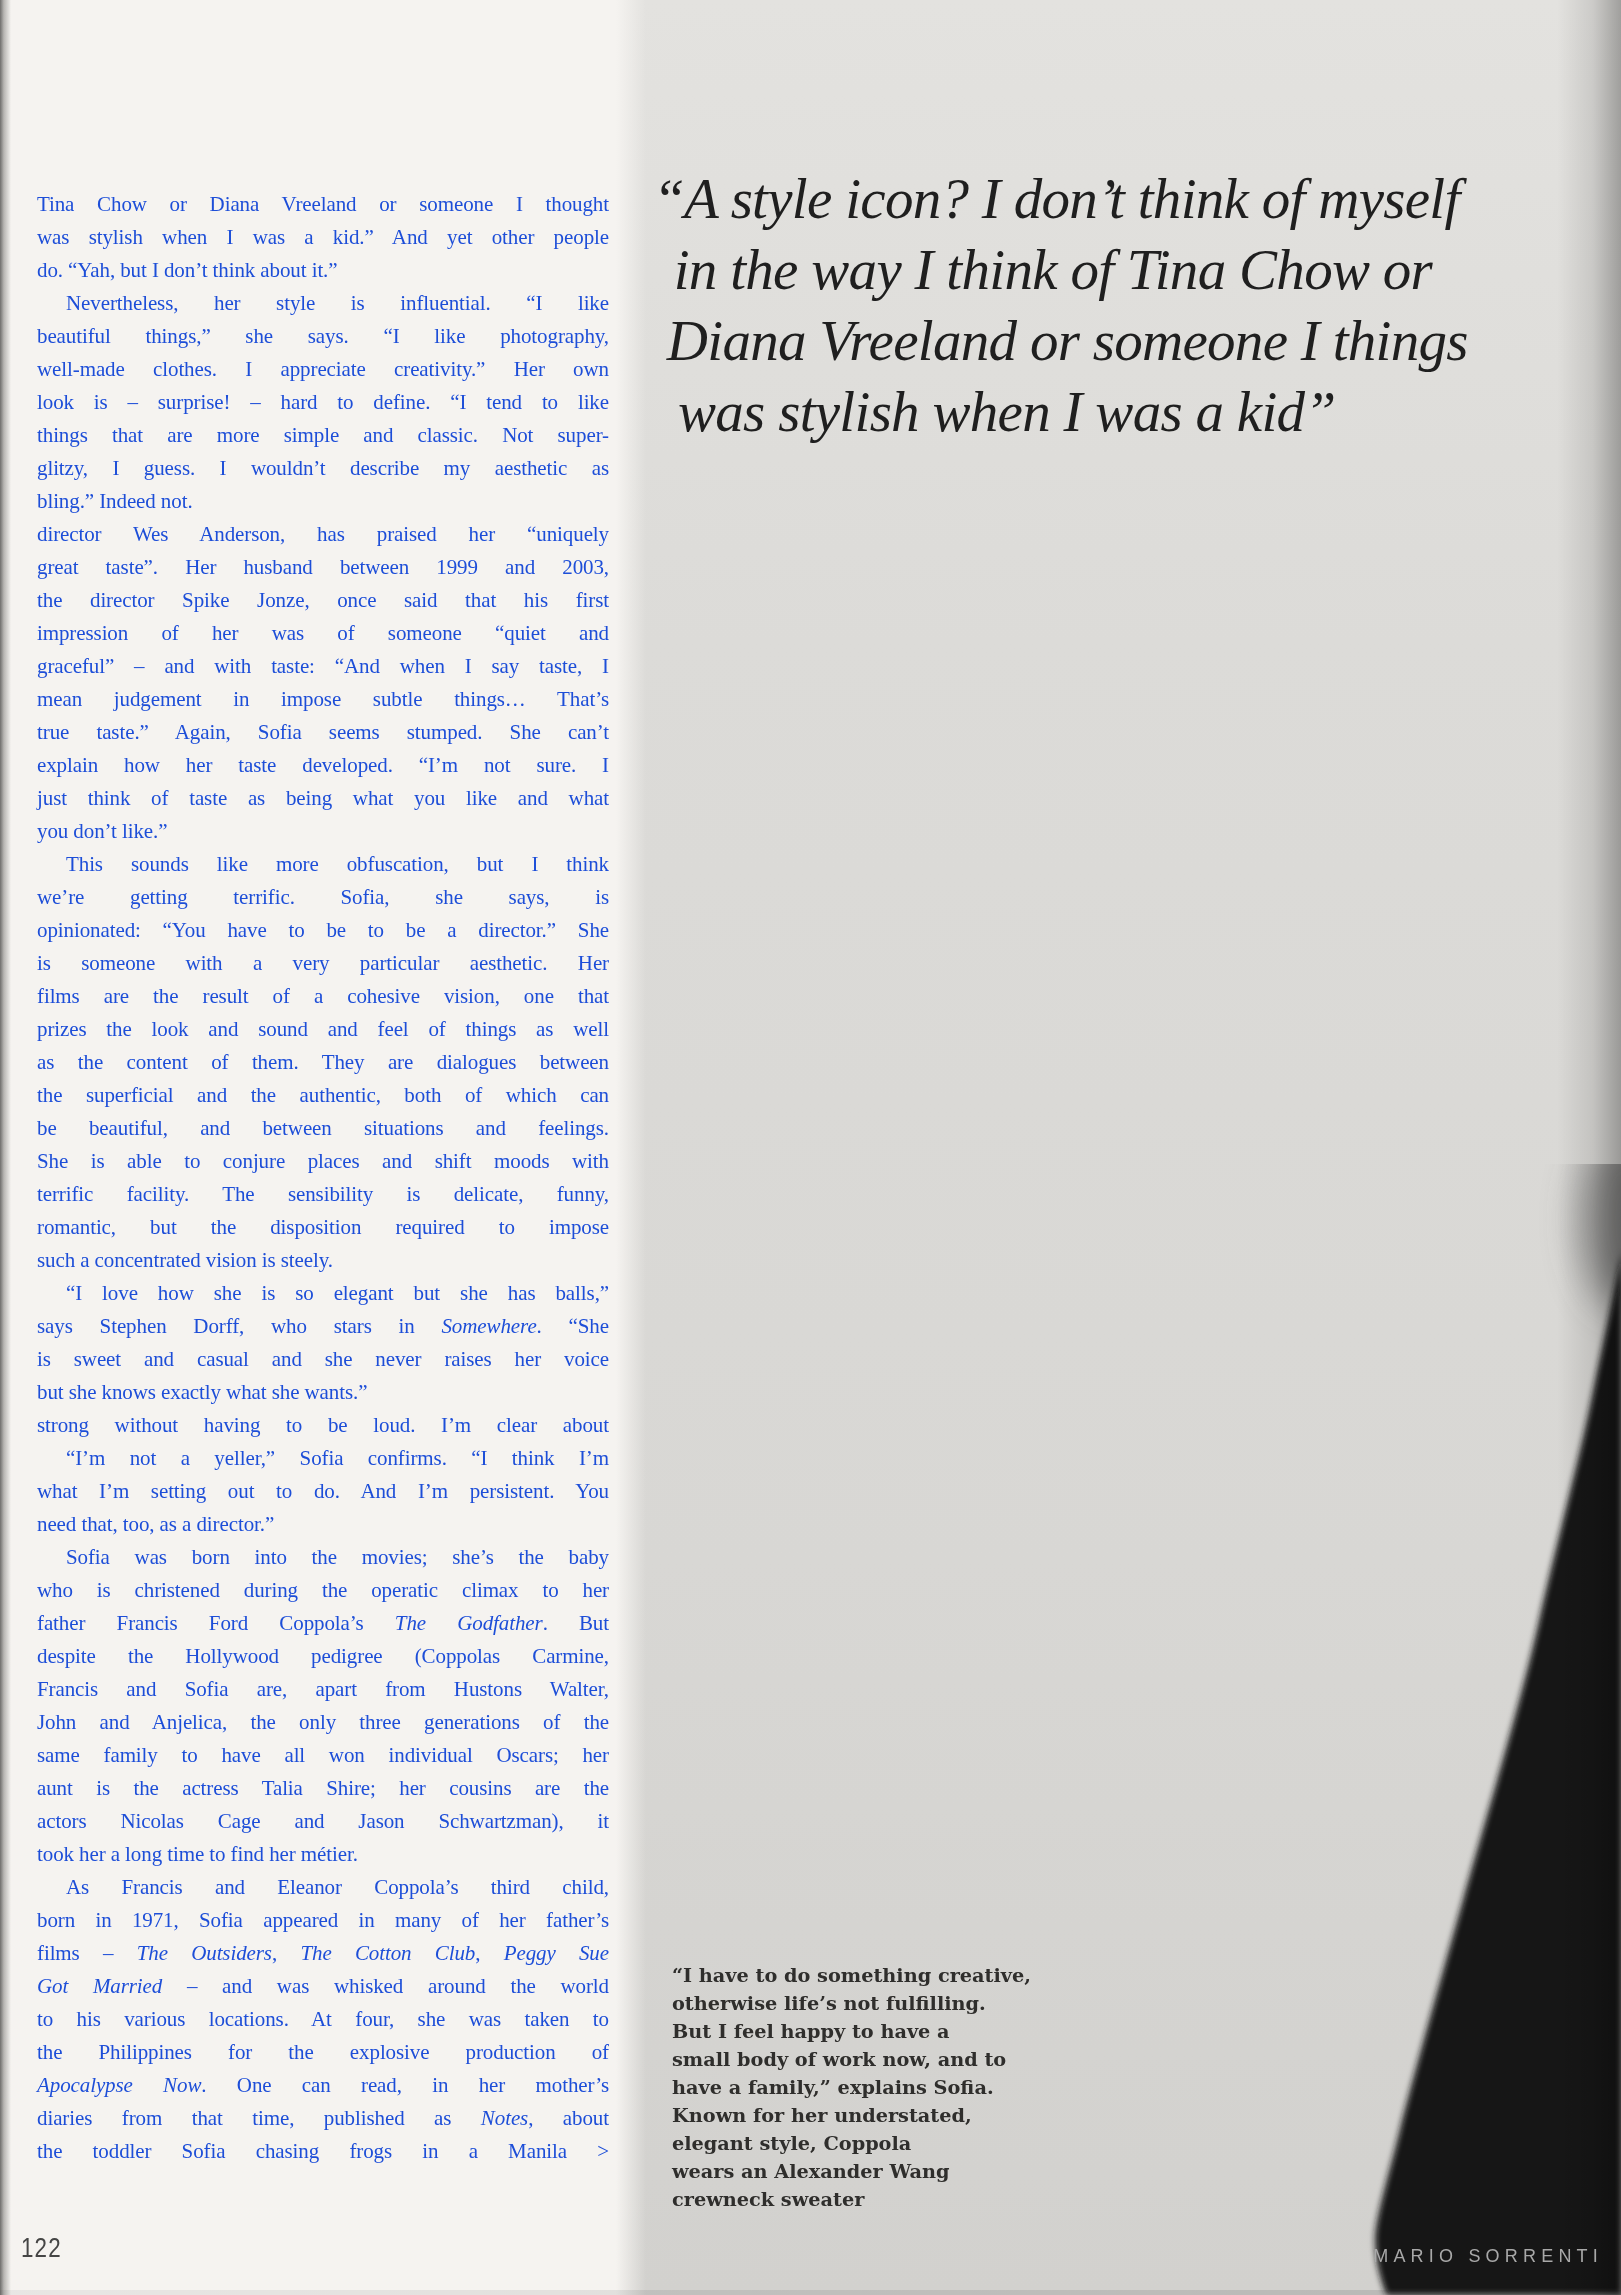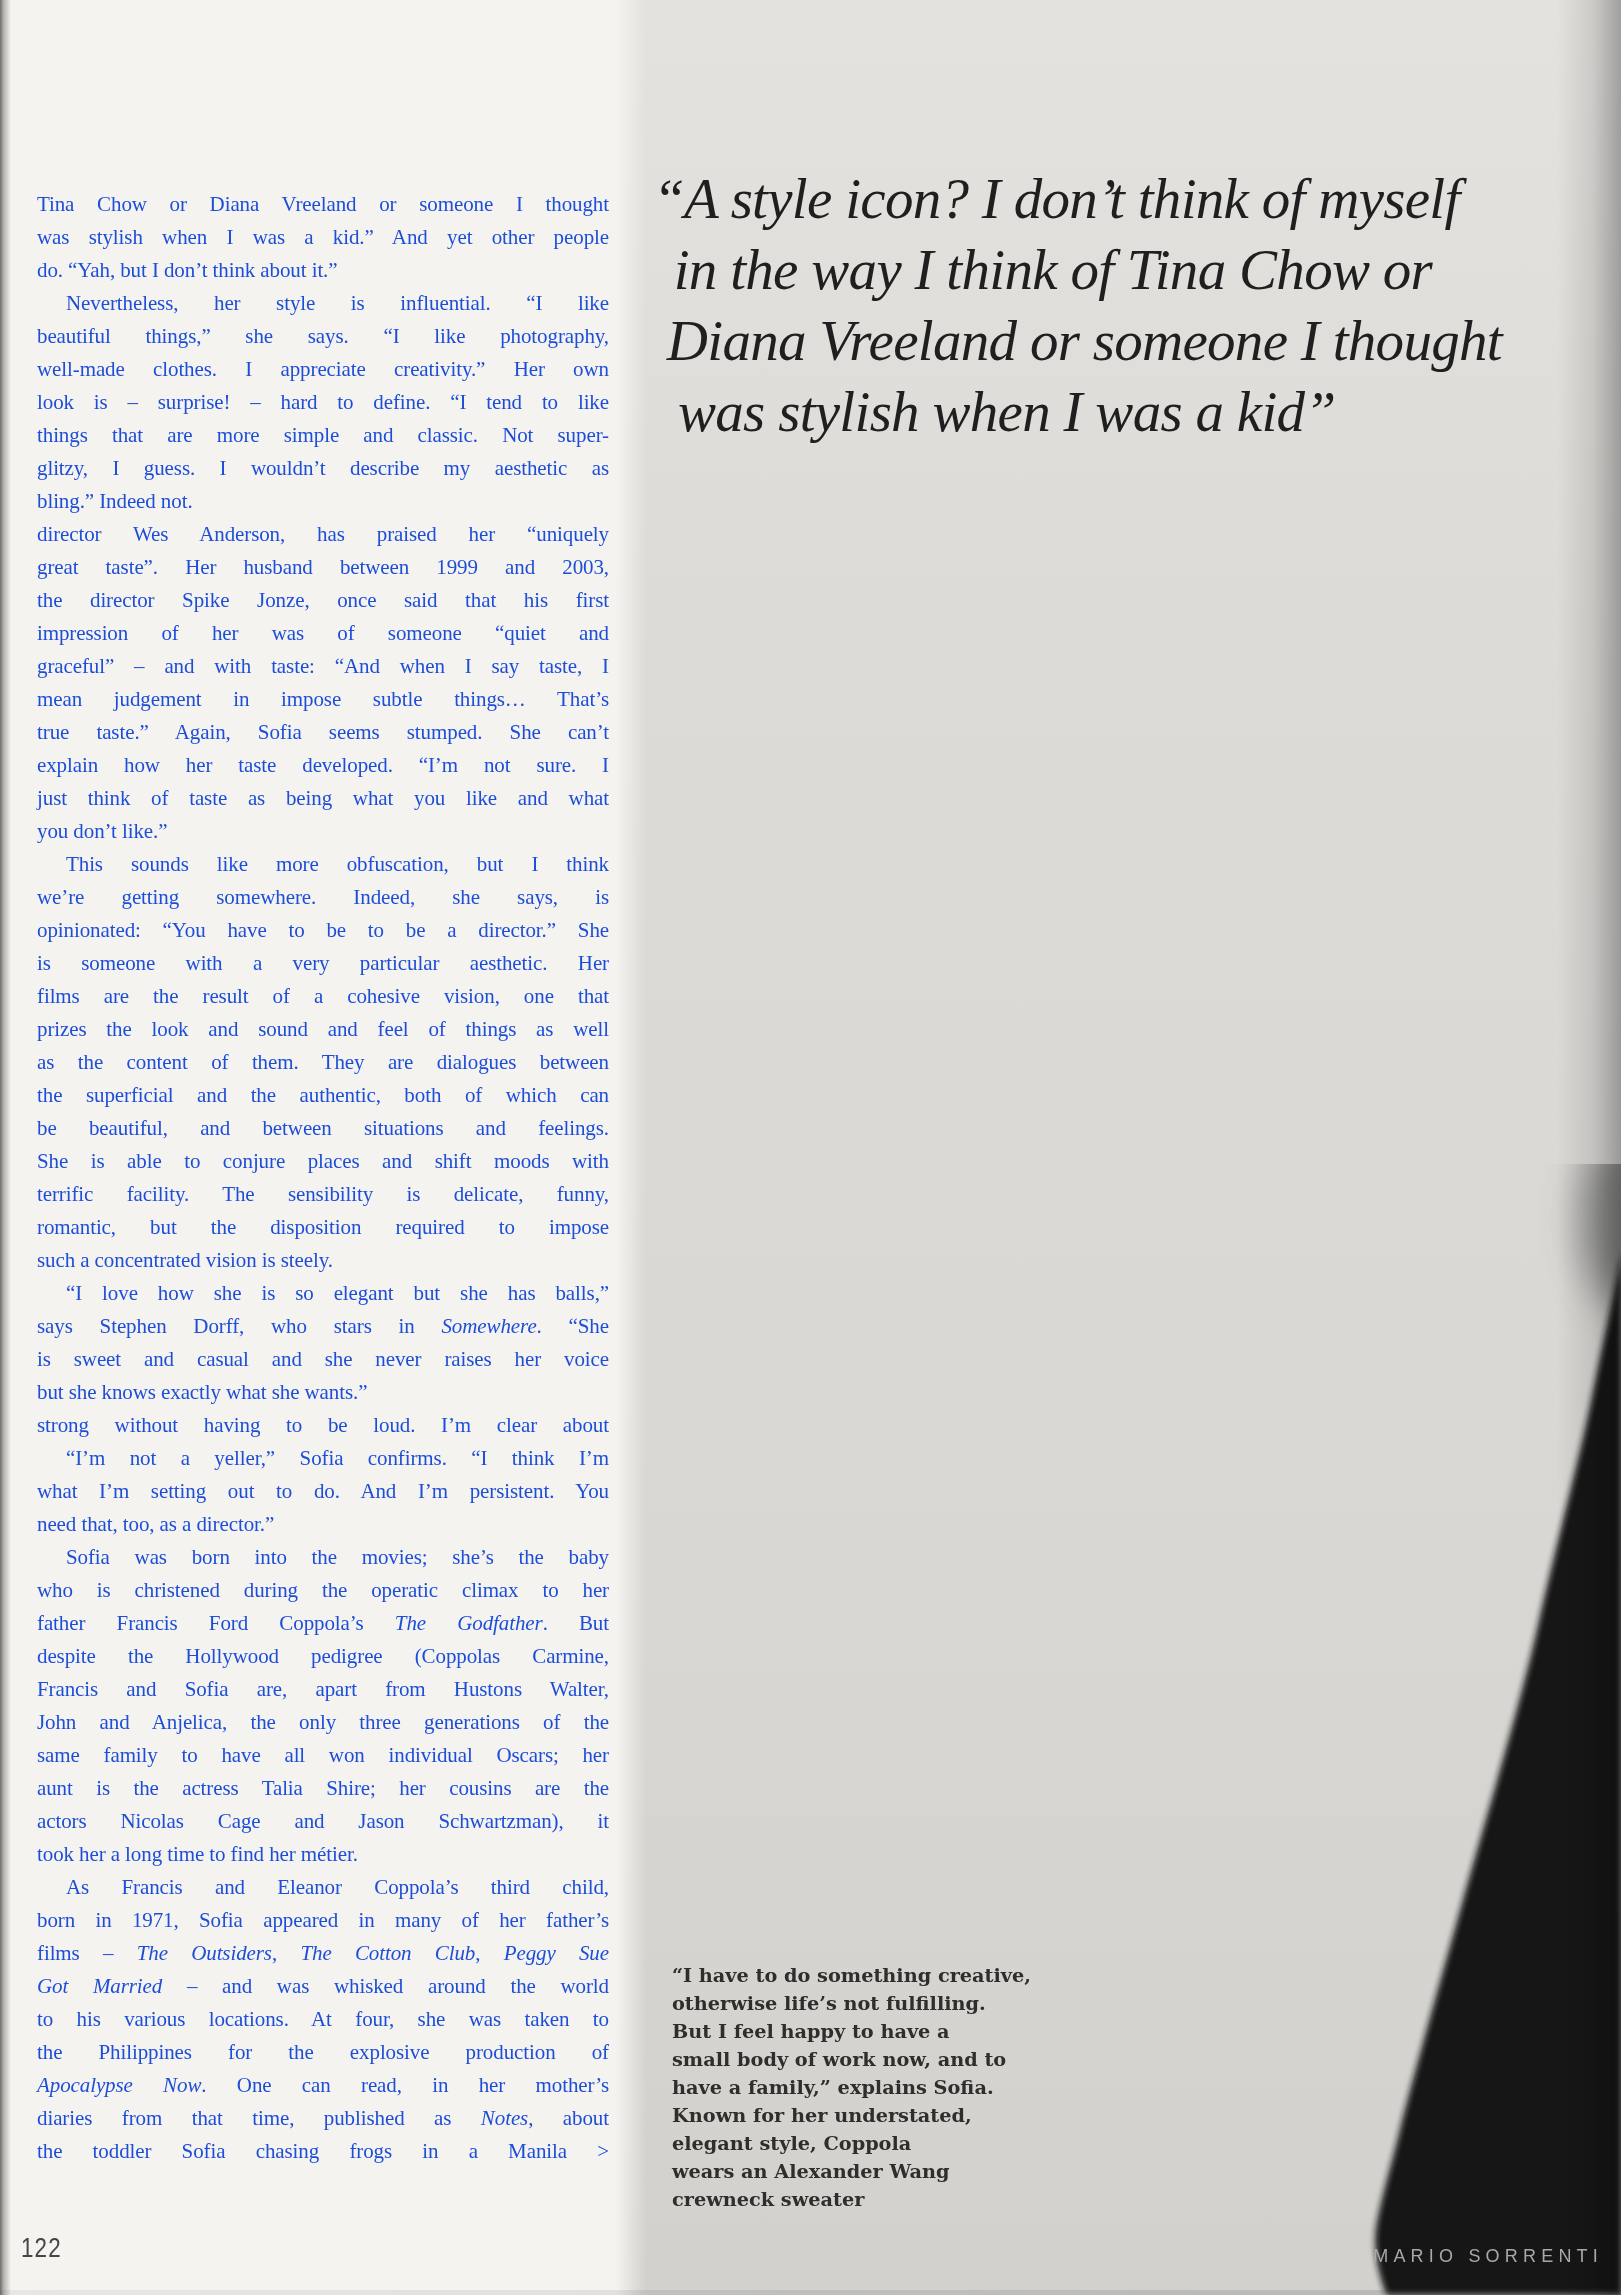--- a/index.html
+++ b/index.html
@@ -111,21 +111,21 @@
            C222,1466 202,1528 202,1560
            C202,1592 210,1618 218,1640
            L560,1640 Z"></path>
     </svg>
     <div class="photo-right-shade"></div>
   </div>
 
   <div class="pullquote">
       <div class="qline">“A style icon? I don’t think of myself</div>
       <div class="qline">in the way I think of Tina Chow or</div>
-      <div class="qline">Diana Vreeland or someone I thought</div>
+      <div class="qline">Diana Vreeland or someone I things</div>
       <div class="qline">was stylish when I was a kid”</div>
     </div>
 
   <div class="body-col">
       <div class="bline">Tina Chow or Diana Vreeland or someone I thought</div>
       <div class="bline">was stylish when I was a kid.” And yet other people</div>
       <div class="bline pend">do. “Yah, but I don’t think about it.”</div>
       <div class="bline indent">Nevertheless, her style is influential. “I like</div>
       <div class="bline">beautiful things,” she says. “I like photography,</div>
       <div class="bline">well-made clothes. I appreciate creativity.” Her own</div>
@@ -137,21 +137,21 @@
       <div class="bline">great taste”. Her husband between 1999 and 2003,</div>
       <div class="bline">the director Spike Jonze, once said that his first</div>
       <div class="bline">impression of her was of someone “quiet and</div>
       <div class="bline">graceful” – and with taste: “And when I say taste, I</div>
       <div class="bline">mean judgement in impose subtle things… That’s</div>
       <div class="bline">true taste.” Again, Sofia seems stumped. She can’t</div>
       <div class="bline">explain how her taste developed. “I’m not sure. I</div>
       <div class="bline">just think of taste as being what you like and what</div>
       <div class="bline pend">you don’t like.”</div>
       <div class="bline indent">This sounds like more obfuscation, but I think</div>
-      <div class="bline">we’re getting somewhere. Indeed, she says, is</div>
+      <div class="bline">we’re getting terrific. Sofia, she says, is</div>
       <div class="bline">opinionated: “You have to be to be a director.” She</div>
       <div class="bline">is someone with a very particular aesthetic. Her</div>
       <div class="bline">films are the result of a cohesive vision, one that</div>
       <div class="bline">prizes the look and sound and feel of things as well</div>
       <div class="bline">as the content of them. They are dialogues between</div>
       <div class="bline">the superficial and the authentic, both of which can</div>
       <div class="bline">be beautiful, and between situations and feelings.</div>
       <div class="bline">She is able to conjure places and shift moods with</div>
       <div class="bline">terrific facility. The sensibility is delicate, funny,</div>
       <div class="bline">romantic, but the disposition required to impose</div>

